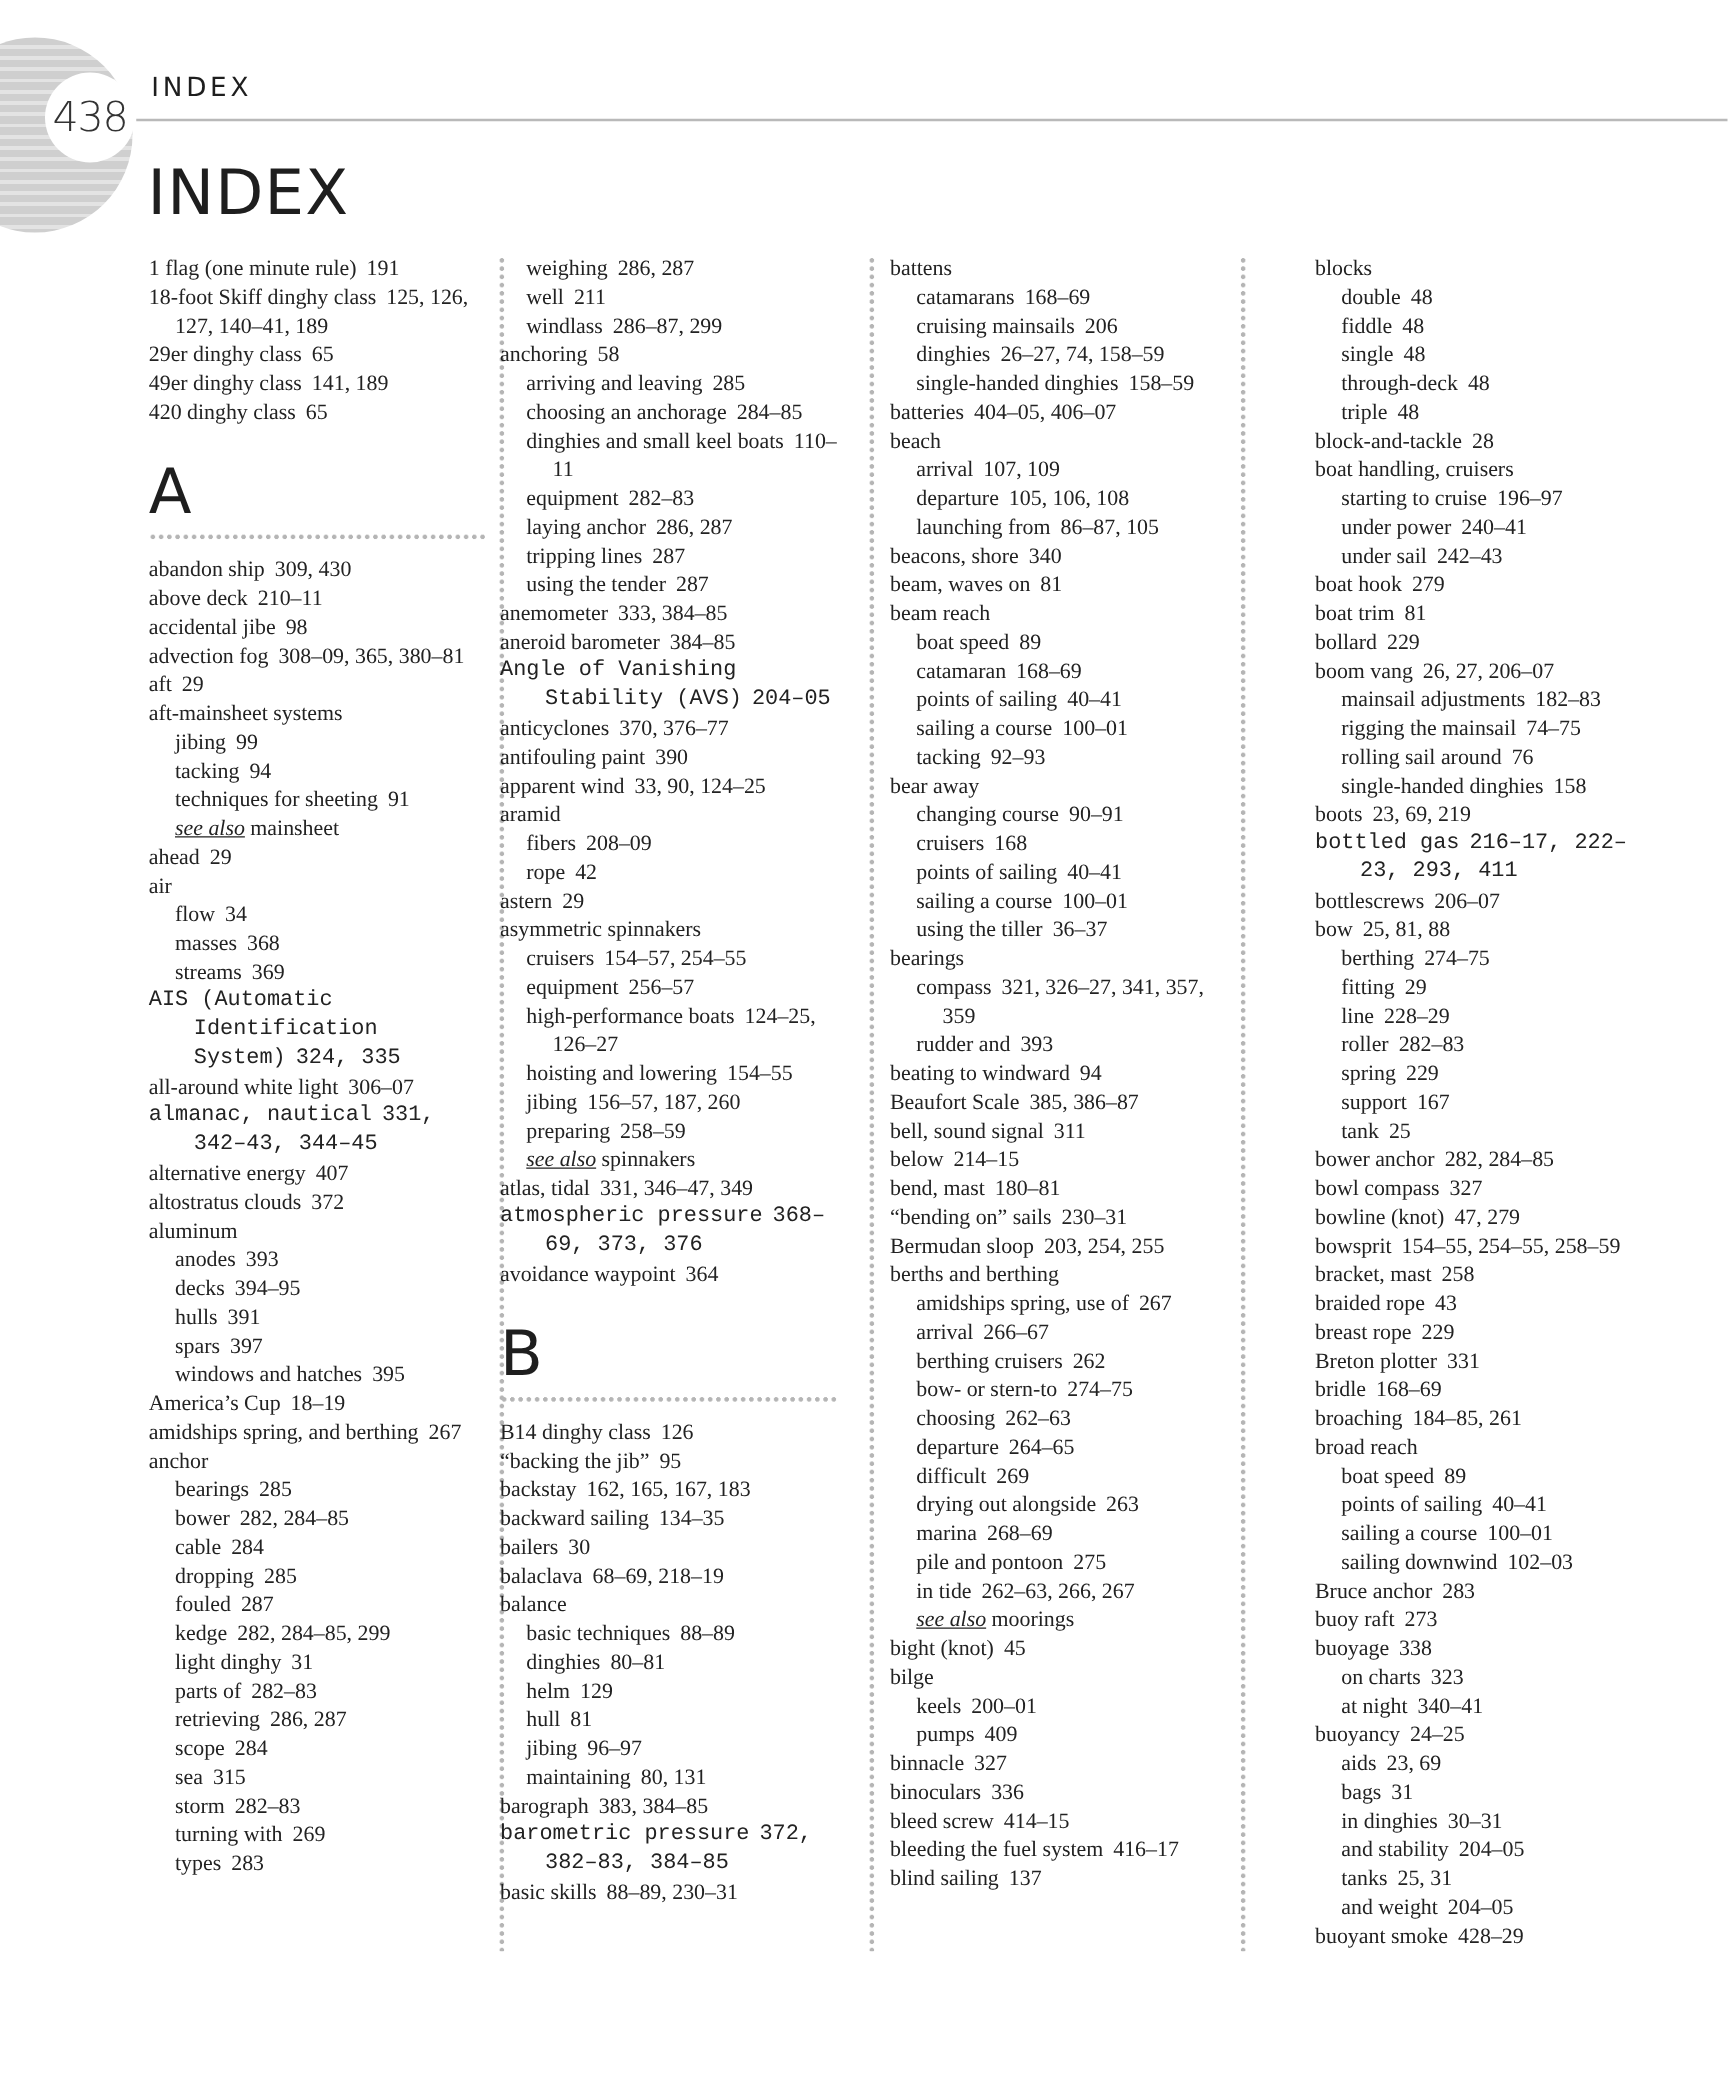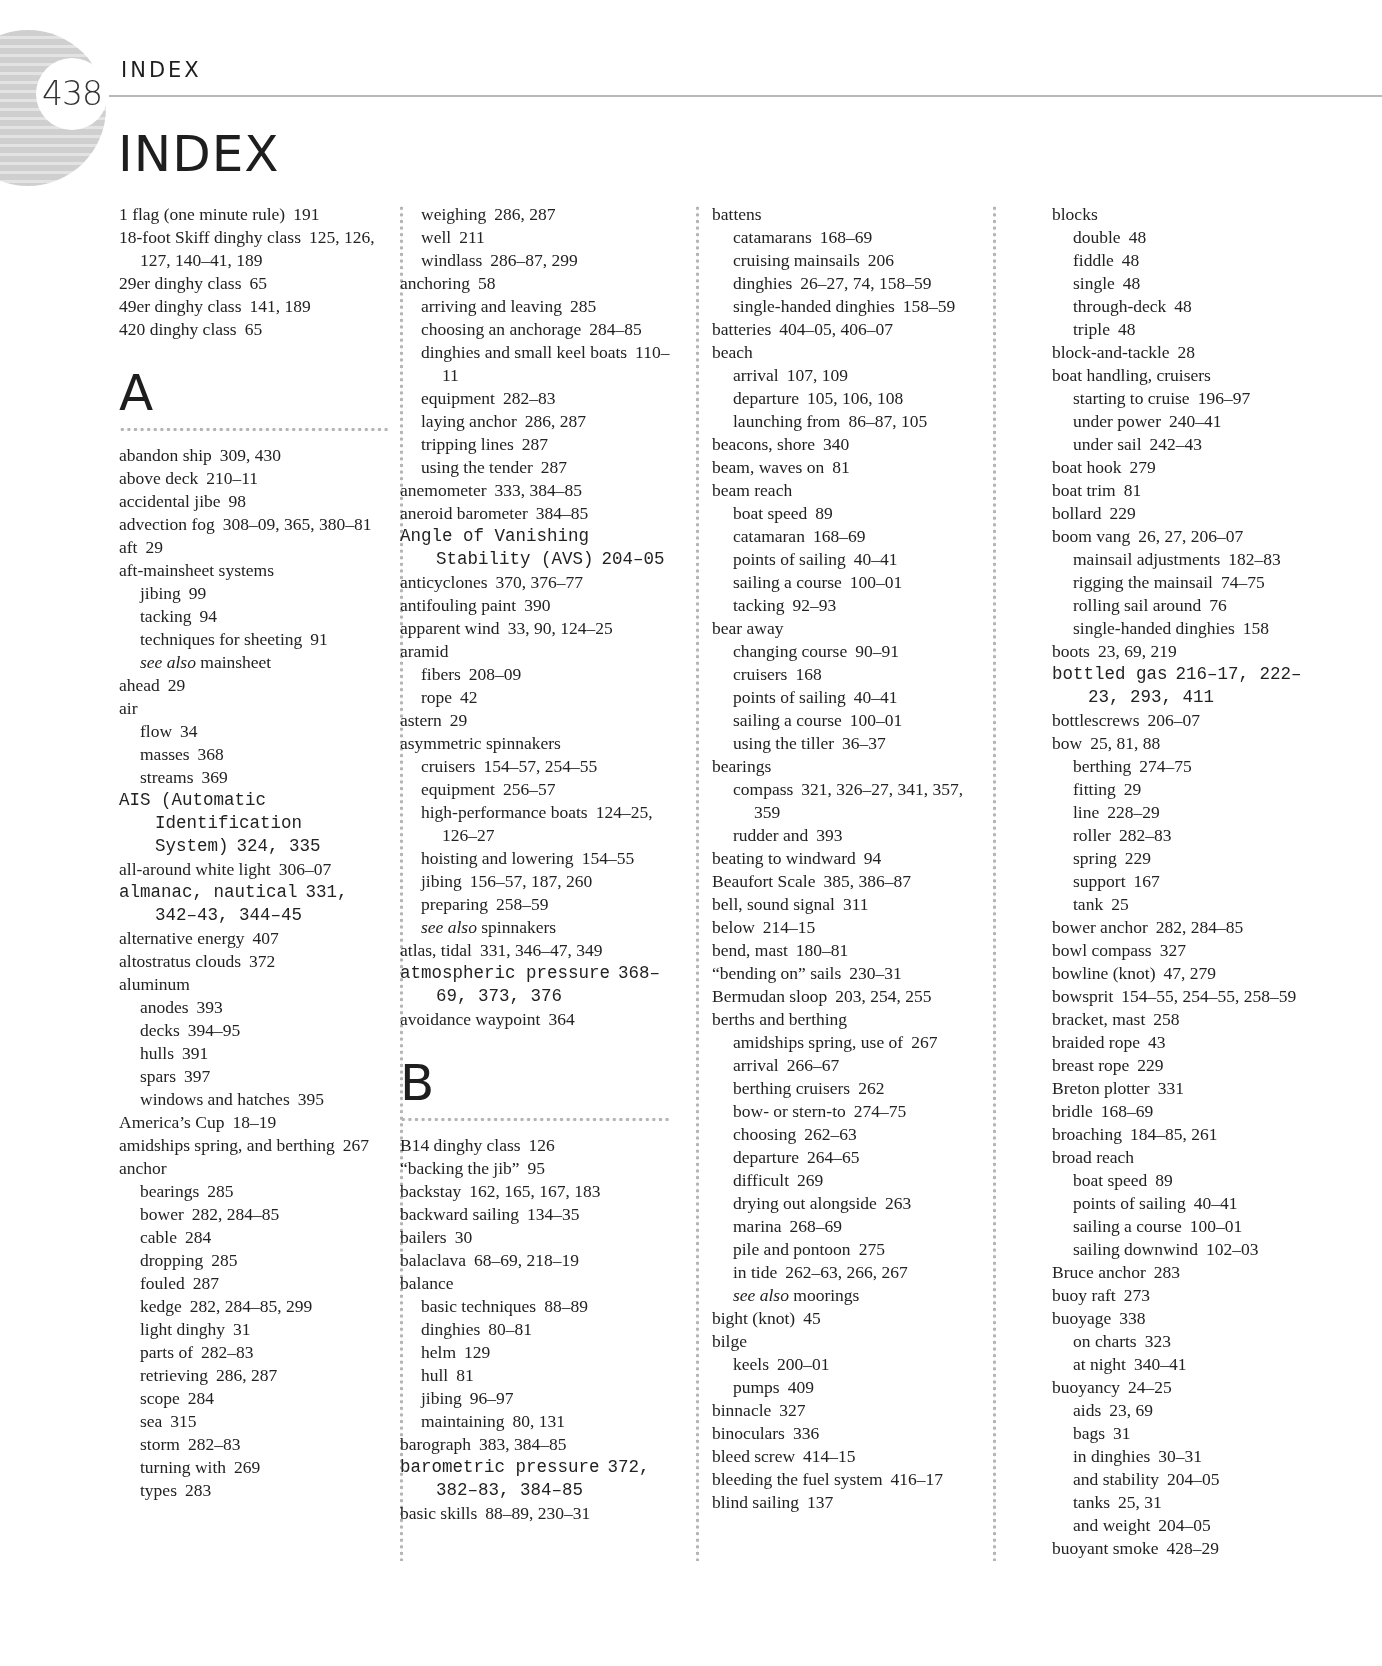--- a/index.html
+++ b/index.html
@@ -36,21 +36,21 @@
   .vdots {
     position: absolute; top: 205px; height: 1356px; width: 5px;
     background-image: radial-gradient(circle, #b5b5b5 1.6px, transparent 2px);
     background-size: 5px 6.6px; background-repeat: repeat-y;
   }
   .vdots-1 { left: 399px; } .vdots-2 { left: 695px; } .vdots-3 { left: 992px; }
   .entry { padding-left: 21px; text-indent: -21px; white-space: normal; }
   .sub { padding-left: 42px; text-indent: -21px; }
   .entry.wrap2 { padding-left: 36px; text-indent: -36px; font-family: Liberation Mono, monospace; }
   .pages { margin-left: 8px; }
-  .italic { font-style: italic; }
+  .italic { font-style: italic; text-decoration: underline; }
   .letter-head {
     font-family: "DejaVu Sans", sans-serif; font-size: 50px; line-height: 60px; color: #1e1e1e;
     margin-top: 22px; padding-left: 0; font-weight: 400;
   }
   .letter-rule {
     height: 5px; margin-top: 4px; margin-bottom: 12px; width: 270px;
     background-image: radial-gradient(circle, #b5b5b5 1.6px, transparent 2px);
     background-size: 6.6px 5px; background-repeat: repeat-x;
   }
 </style>

